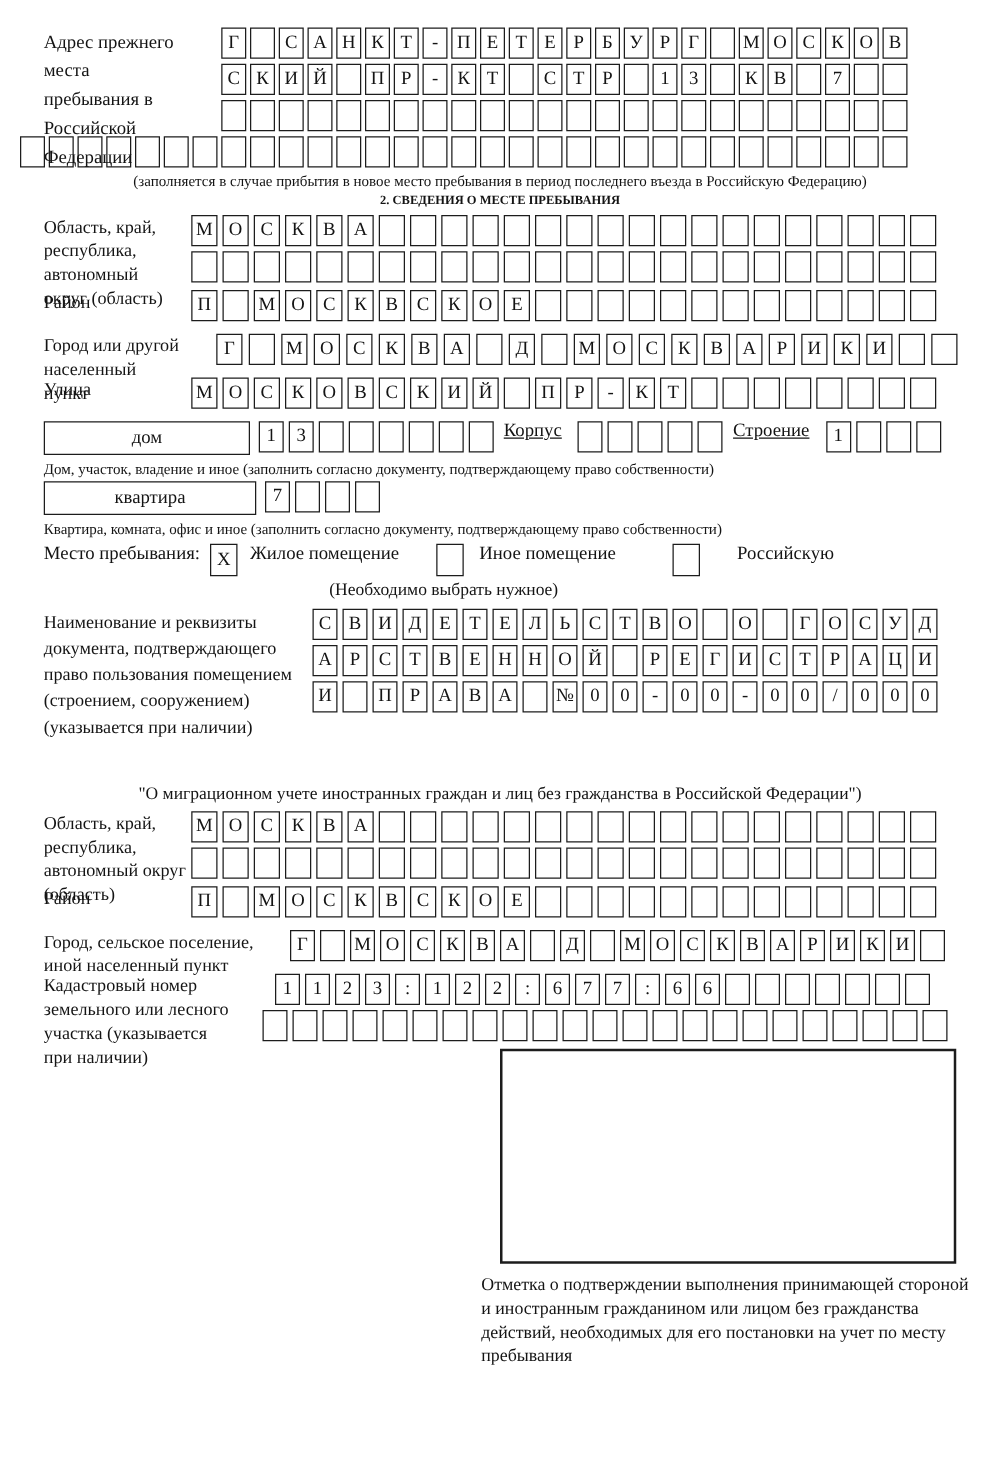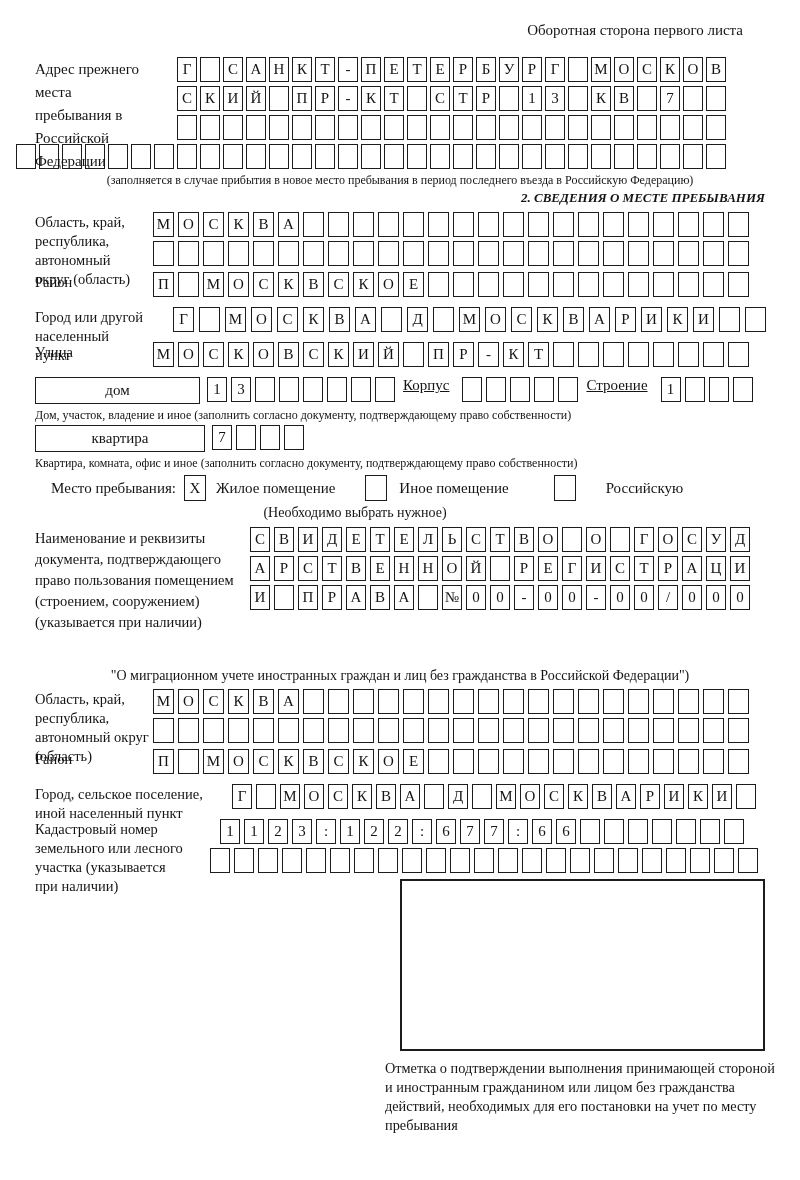--- a/index.html
+++ b/index.html
@@ -37,37 +37,37 @@
   .field.top{padding-left:142px;margin-bottom:0;}
   .field.top .flabel{width:115px;line-height:23px;font-size:15px;}
   .field.doc{padding-left:215px;margin-bottom:37px;}
   .field.doc .flabel{width:212px;line-height:21px;}
   .flabel.w120{width:120px;}
   .flabel.w172{width:172px;}
   .flabel.w150{width:150px;}
 
   .caption{font-size:12px;margin:0 0 2px 0;}
   .caption.center{text-align:center;}
-  .sec-title{font-size:13px;font-weight:bold;text-align:right;margin:2px 0 6px 0;font-style:italic;}
+  .sec-title{font-size:10px;font-weight:bold;text-align:center;margin:2px 0 6px 0;}
   .sub-note{font-size:14px;text-align:center;margin:0 0 4px 0;line-height:19px;}
 
   
   .house-row{display:flex;align-items:flex-start;margin-bottom:4px;}
   .bigbox{
     box-sizing:border-box;height:27px;border:1.8px solid #1c1c1c;
     display:flex;align-items:center;justify-content:center;font-size:15px;flex:0 0 auto;
   }
   .bigbox.dom{width:165px;}
   .bigbox.kv{width:170px;}
   .inline-label{font-size:15px;margin:0 6px 0 8px;flex:0 0 auto;text-decoration:underline;}
   .house-row .cellrow{margin-bottom:0;margin-left:7px;}
   .house-row .cell{width:20px;}
 
   
-  .stay-row{display:flex;align-items:center;margin:4px 0 4px 16px;font-size:15px;}
+  .stay-row{display:flex;align-items:flex-start;margin:4px 0 4px 0;font-size:15px;}
   .checkbox{
     box-sizing:border-box;width:22px;height:26px;border:1.6px solid #1c1c1c;
     display:flex;align-items:center;justify-content:center;font-size:15px;flex:0 0 auto;
   }
   .choose-note{font-size:14px;text-align:center;width:400px;margin:0 0 6px 120px;}
 
   
   .stamp-area{position:relative;height:250px;margin-left:-35px;}
   .stamp-box{
     position:absolute;left:400px;top:0;width:365px;height:172px;
@@ -76,21 +76,20 @@
   .stamp-caption{
     position:absolute;left:385px;top:180px;width:395px;
     font-size:14.3px;line-height:19px;
   }
 </style>
 </head>
 <body>
 
 <div class="page">
 
-  <div class="header-note">Оборотная сторона первого листа</div>
 
   <div class="field top">
     <div class="flabel">Адрес прежнего места пребывания в Российской Федерации</div>
     <div class="cellrow toprow">
         <span class="cell">Г</span>
         <span class="cell"></span>
         <span class="cell">С</span>
         <span class="cell">А</span>
         <span class="cell">Н</span>
         <span class="cell">К</span>

